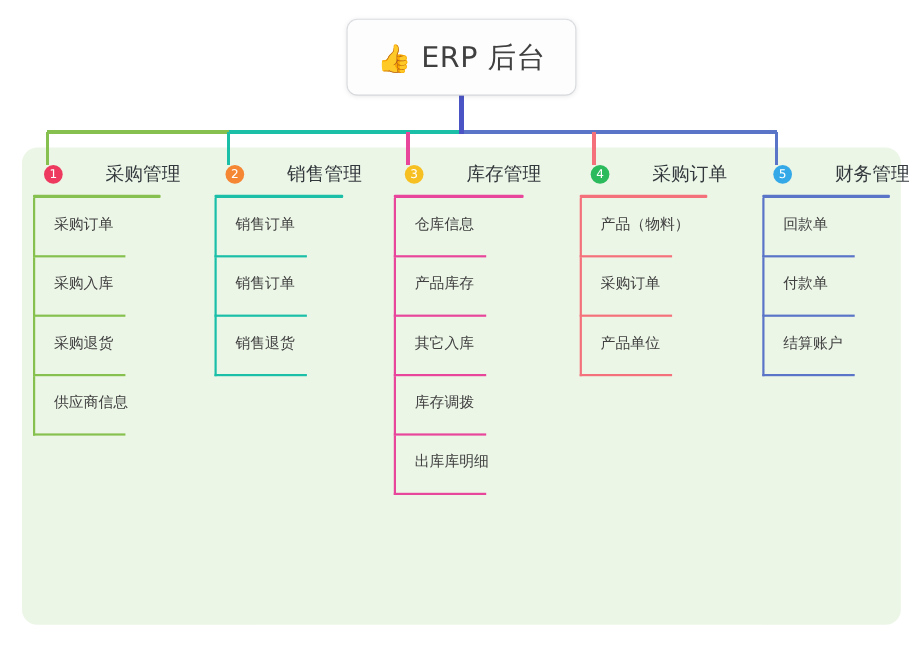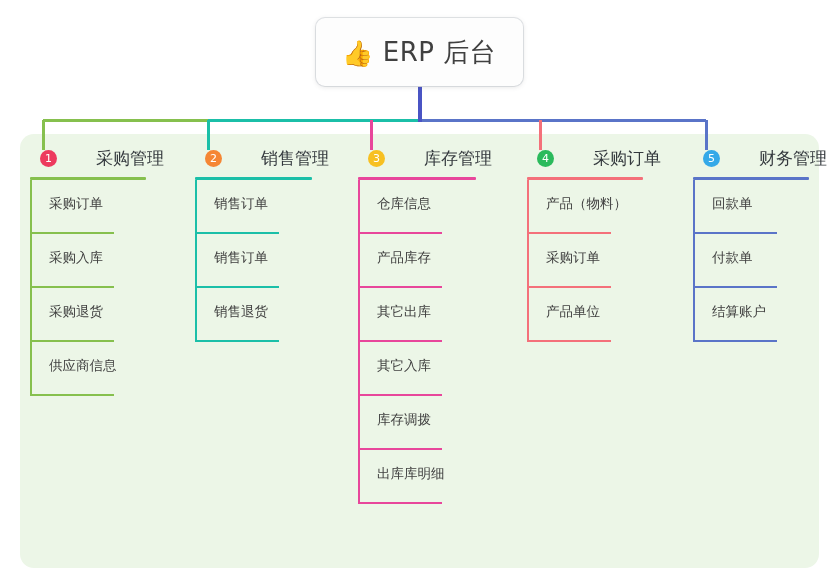--- a/index.html
+++ b/index.html
@@ -241,25 +241,20 @@
             <div class="leaf-label">仓库信息</div>
             <div class="leaf-rule" style="background: rgb(232, 70, 155);"></div>
           </div>
           <div class="leaf">
             <div class="leaf-spine" style="background: rgb(232, 70, 155);"></div>
             <div class="leaf-label">产品库存</div>
             <div class="leaf-rule" style="background: rgb(232, 70, 155);"></div>
           </div>
           <div class="leaf">
             <div class="leaf-spine" style="background: rgb(232, 70, 155);"></div>
-            <div class="leaf-label">其它出库</div>
-            <div class="leaf-rule" style="background: rgb(232, 70, 155);"></div>
-          </div>
-          <div class="leaf">
-            <div class="leaf-spine" style="background: rgb(232, 70, 155);"></div>
             <div class="leaf-label">其它入库</div>
             <div class="leaf-rule" style="background: rgb(232, 70, 155);"></div>
           </div>
           <div class="leaf">
             <div class="leaf-spine" style="background: rgb(232, 70, 155);"></div>
             <div class="leaf-label">库存调拨</div>
             <div class="leaf-rule" style="background: rgb(232, 70, 155);"></div>
           </div>
           <div class="leaf">
             <div class="leaf-spine" style="background: rgb(232, 70, 155);"></div>

